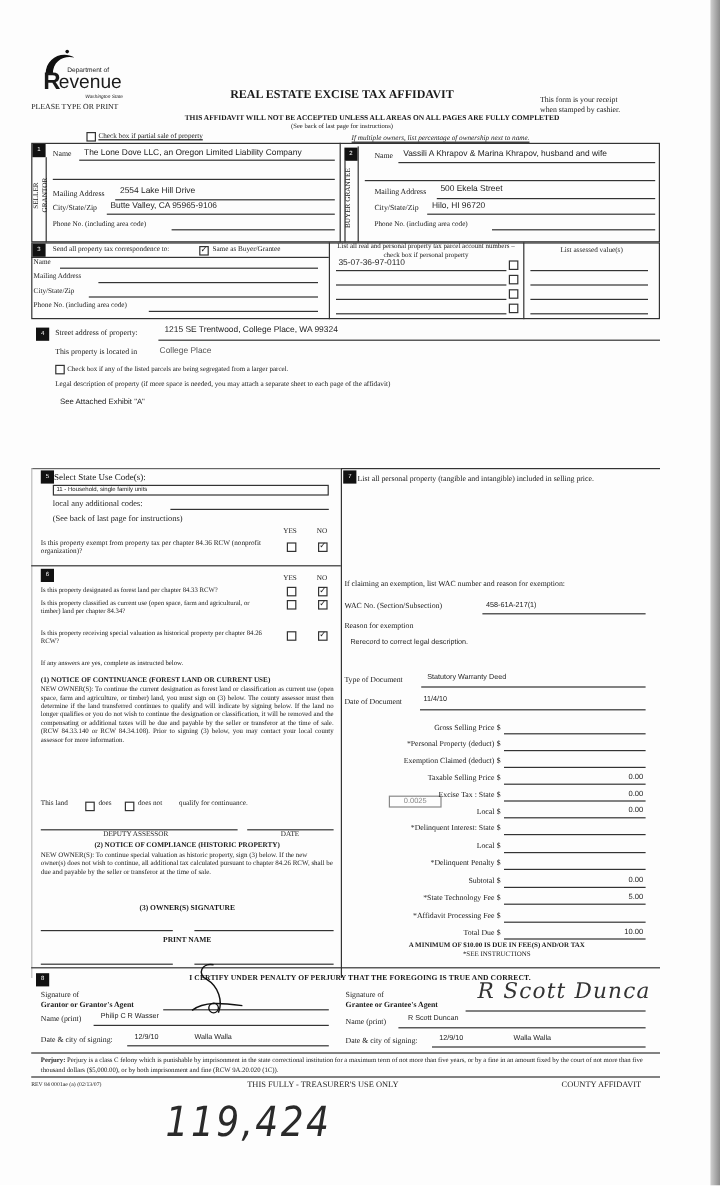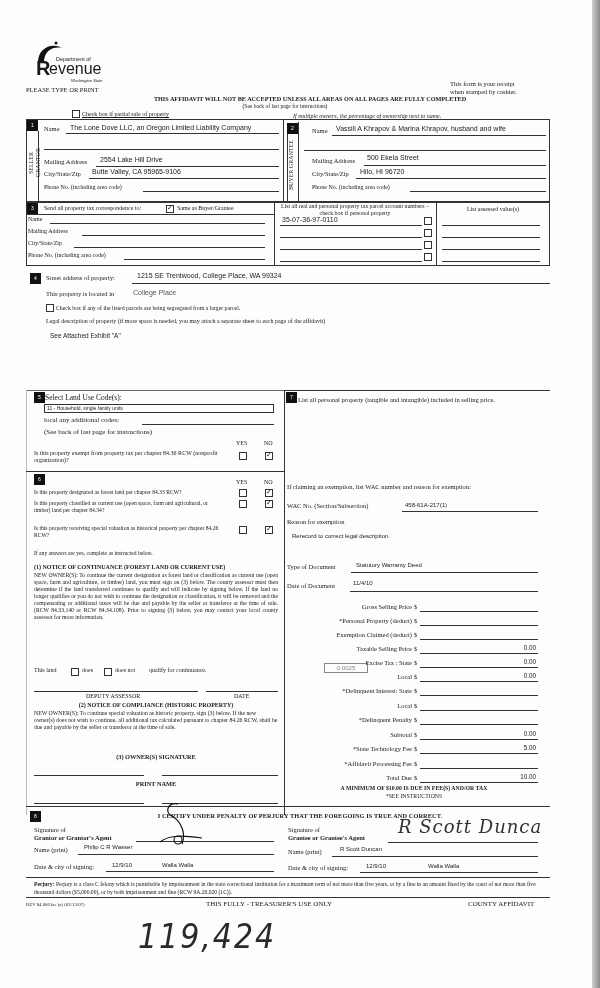--- a/index.html
+++ b/index.html
@@ -32,20 +32,21 @@
     <svg class="logo-swoosh" viewBox="0 0 30 26">
       <path d="M4 22 C4 8, 18 2, 28 8 C20 6, 10 10, 10 22 Z" fill="#111"></path>
       <circle cx="22" cy="3" r="1.5" fill="#111"></circle>
     </svg>
     <div class="abs sans" style="left:56px;top:56px;font-size:5.5px;">Department of</div>
     <div class="abs sans bold" style="left:36px;top:58px;font-size:20px;letter-spacing:-0.5px;line-height:20px;">R</div>
     <div class="abs sans" style="left:49px;top:60px;font-size:16px;line-height:18px;">evenue</div>
     <div class="abs sans" style="left:71px;top:78px;font-size:4px;font-style:italic;">Washington State</div>
   </div>
   <div class="abs" style="left:26px;top:86px;font-size:6.5px;">PLEASE TYPE OR PRINT</div>
+  <div class="abs bold c" style="left:140px;top:74px;width:290px;font-size:10px;">REAL ESTATE EXCISE TAX AFFIDAVIT</div>
   <div class="abs" style="left:450px;top:80px;font-size:6.5px;line-height:8px;">
     <div>This form is your receipt</div>
     <div>when stamped by cashier.</div>
   </div>
   <div class="abs bold c" style="left:80px;top:95px;width:460px;font-size:6.2px;">THIS AFFIDAVIT WILL NOT BE ACCEPTED UNLESS ALL AREAS ON ALL PAGES ARE FULLY COMPLETED</div>
   <div class="abs c" style="left:140px;top:103px;width:290px;font-size:5.5px;">(See back of last page for instructions)</div>
   <div class="cb" style="left:72px;top:110px;"></div>
   <div class="abs" style="left:82px;top:111px;font-size:6px;text-decoration:underline;">Check box if partial sale of property</div>
   <div class="abs" style="left:293px;top:113px;font-size:6px;font-style:italic;text-decoration:underline;">If multiple owners, list percentage of ownership next to name.</div>
 
@@ -136,21 +137,21 @@
   <div class="cb" style="left:46px;top:304px;"></div>
   <div class="abs" style="left:56px;top:305px;font-size:5.8px;">Check box if any of the listed parcels are being segregated from a larger parcel.</div>
   <div class="abs" style="left:46px;top:318px;font-size:6px;">Legal description of property (if more space is needed, you may attach a separate sheet to each page of the affidavit)</div>
   <div class="abs fill" style="left:50px;top:332px;font-size:6.5px;">See Attached Exhibit "A"</div>
 
   <div class="hline" style="left:26px;top:390px;width:258px;background:#666;"></div>
   <div class="vline" style="left:284px;top:390px;height:425px;"></div>
   <div class="vline" style="left:26px;top:390px;height:425px;background:#bbb;"></div>
 
   <div class="num" style="left:34px;top:392px;">5</div>
-  <div class="abs" style="left:45px;top:393px;font-size:7.5px;">Select Land Use Code(s):</div>
+  <div class="abs" style="left:45px;top:393px;font-size:7.5px;">Select State Use Code(s):</div>
   <div class="box" style="left:44px;top:404px;width:230px;height:9px;">
     <span class="sans" style="position:absolute;left:2px;top:0px;font-size:5px;">11 - Household, single family units</span>
   </div>
   <div class="abs" style="left:44px;top:416px;font-size:7px;">local any additional codes:</div>
   <div class="line" style="left:142px;top:424px;width:132px;"></div>
   <div class="abs" style="left:44px;top:428px;font-size:7px;">(See back of last page for instructions)</div>
   <div class="abs" style="left:236px;top:440px;font-size:6px;">YES</div>
   <div class="abs" style="left:264px;top:440px;font-size:6px;">NO</div>
   <div class="abs" style="left:34px;top:450px;width:190px;font-size:6px;line-height:7px;">Is this property exempt from property tax per chapter 84.36 RCW (nonprofit organization)?</div>
   <div class="cb" style="left:239px;top:452px;"></div>

